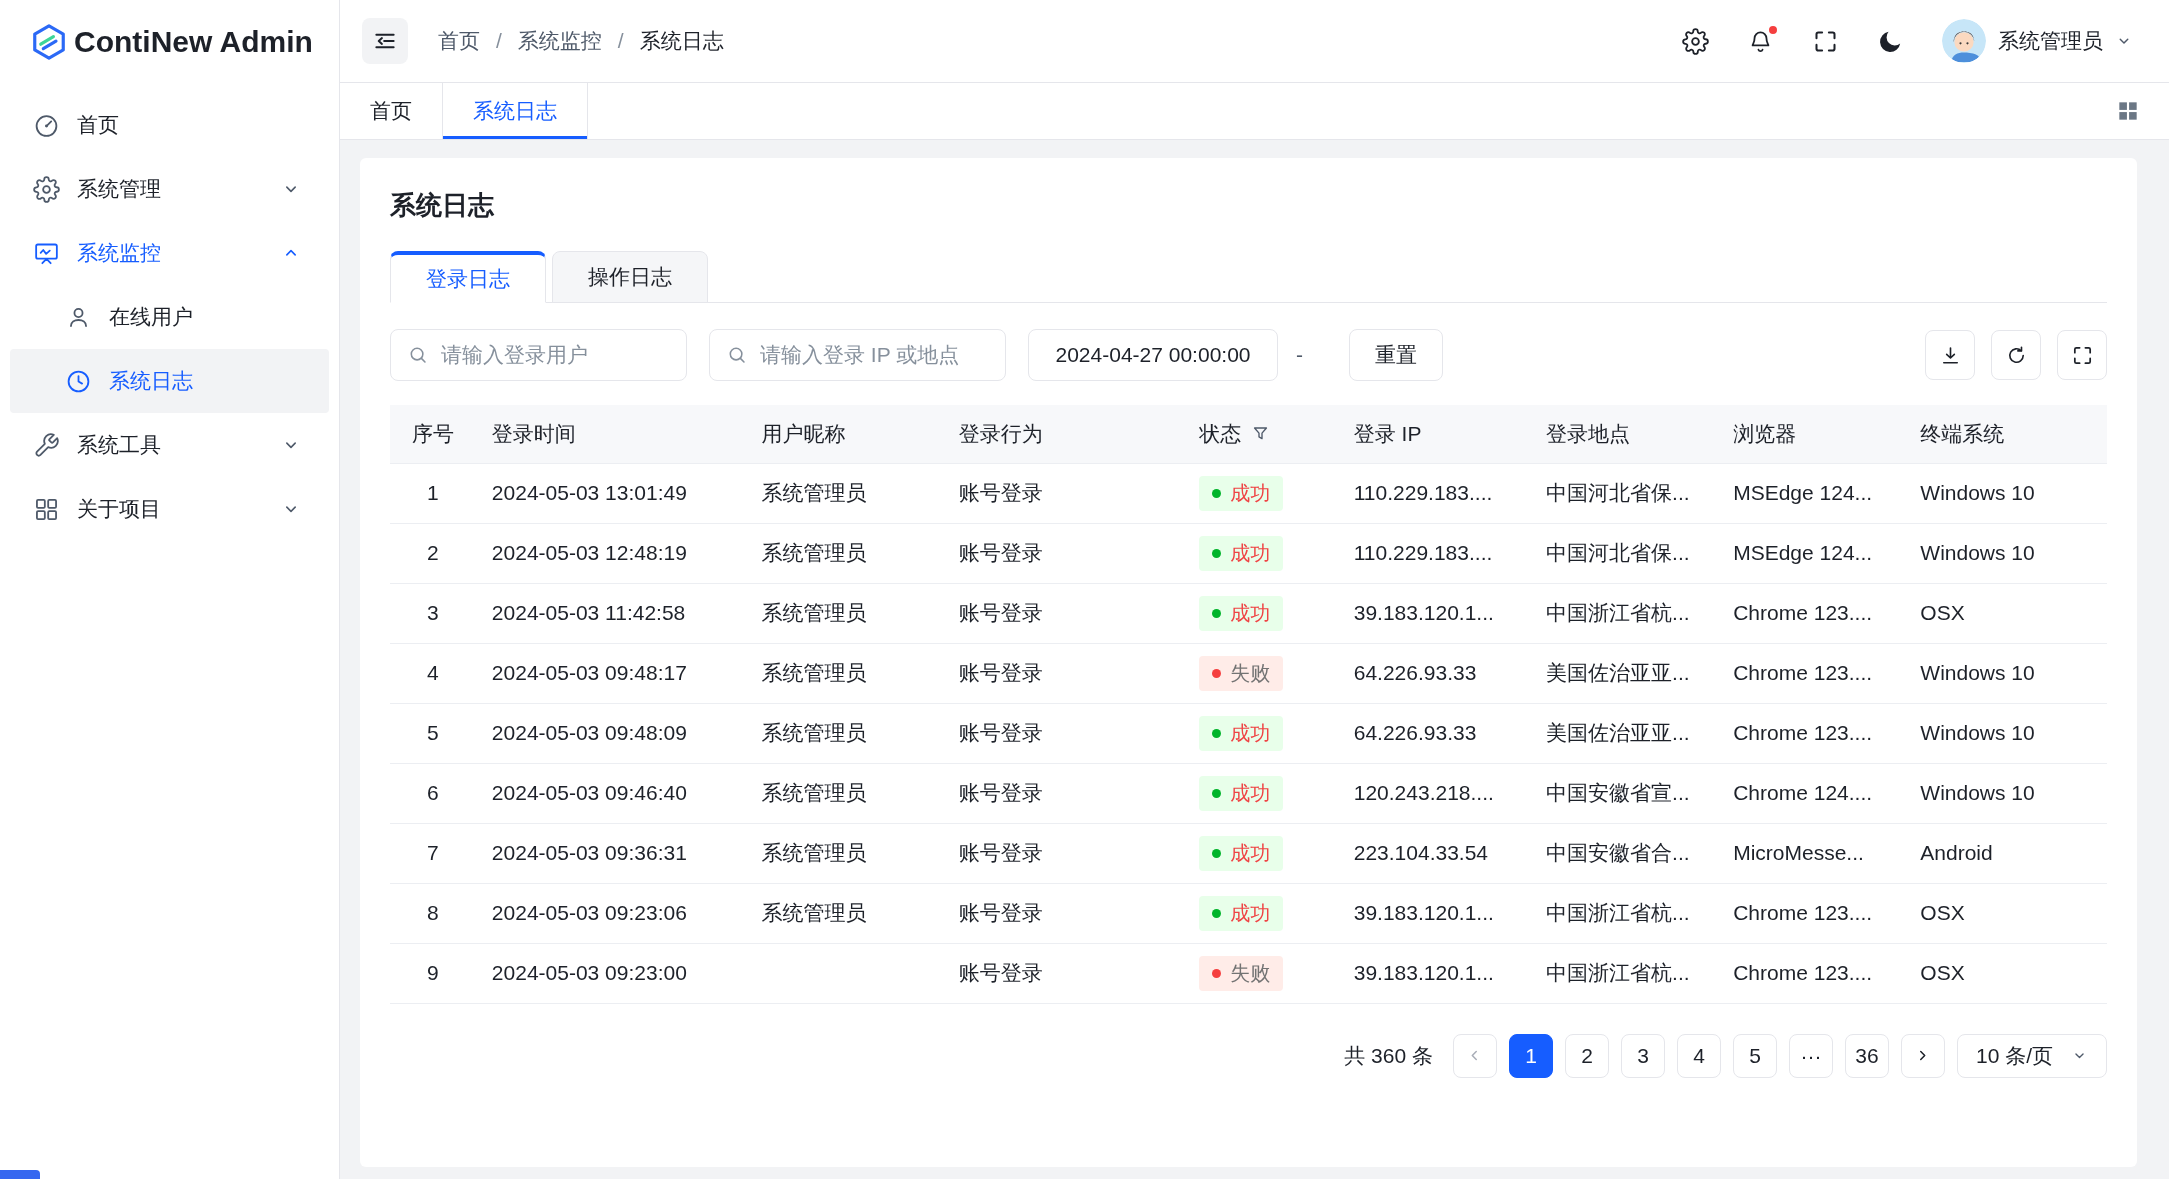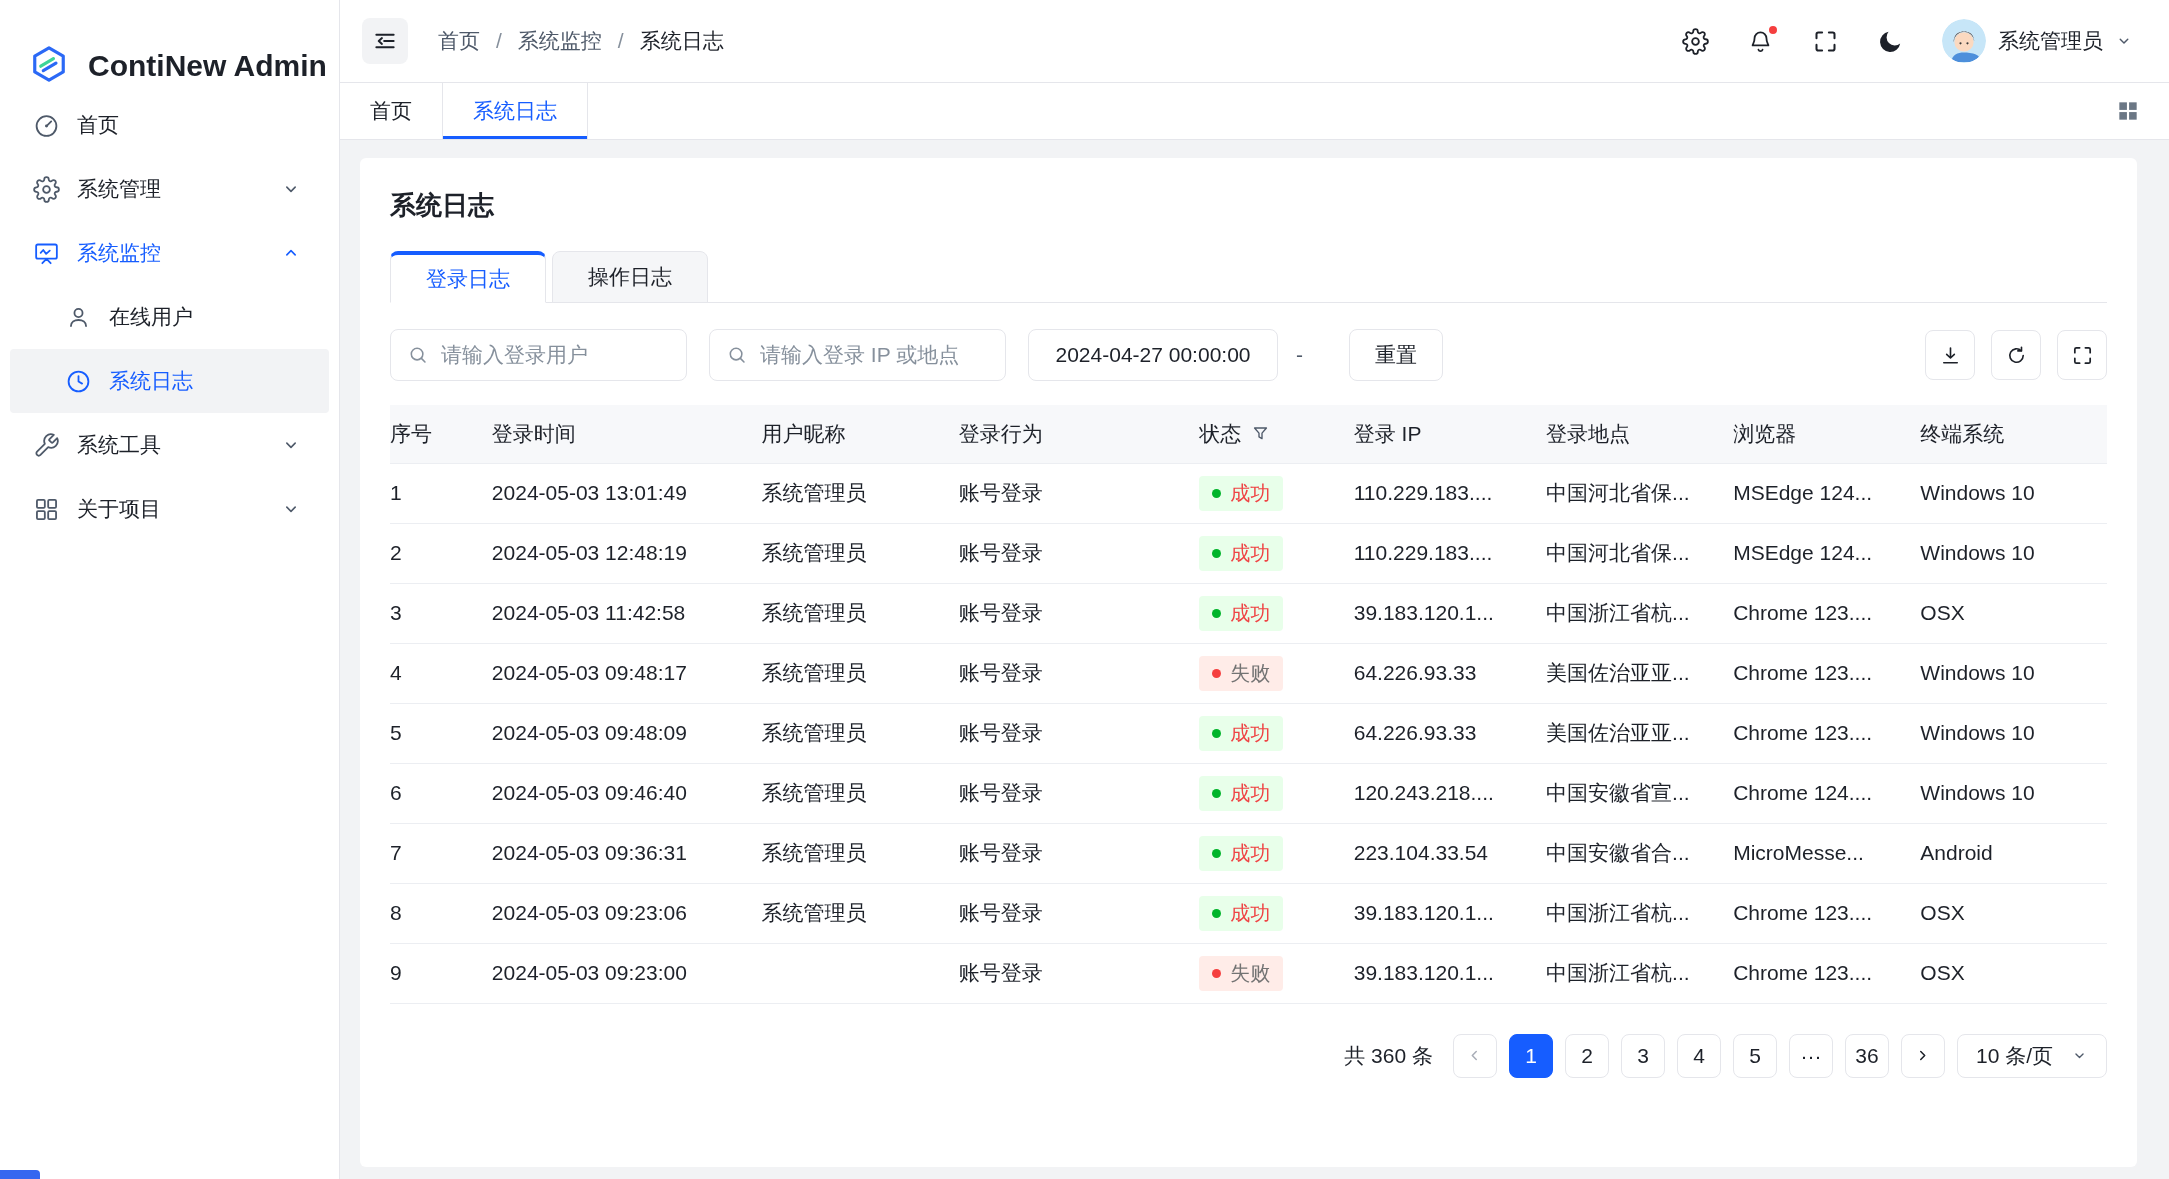--- a/index.html
+++ b/index.html
@@ -6,21 +6,21 @@
   html,body { width:2169px; height:1179px; overflow:hidden; }
   body {
     font-family:"Liberation Sans","DejaVu Sans",sans-serif;
     color:#1d2129; background:#fff; display:flex; font-size:21px;
   }
   svg { display:block; }
 
   
   .sidebar { width:340px; min-width:340px; height:100%; background:#fff;
     border-right:1px solid #e5e6eb; position:relative; }
-  .logo-row { height:83px; display:flex; align-items:flex-end; padding-left:30px; gap:20px; }
+  .logo-row { height:83px; display:flex; align-items:center; padding-left:30px; gap:6px; }
   .logo-title { font-size:30px; font-weight:bold; color:#1d2129; white-space:nowrap; }
   .menu { padding-top:10px; }
   .menu-item { height:64px; display:flex; align-items:center;
     padding:0 38px 0 33px; gap:17px; cursor:pointer; color:#1d2129; }
   .menu-item .mi-icon { width:27px; height:27px; color:#4e5969; flex:none; }
   .menu-item .mi-label { flex:1; }
   .menu-item .mi-chev { width:20px; height:20px; color:#4e5969; flex:none; }
   .menu-item.blue, .menu-item.blue .mi-icon, .menu-item.blue .mi-chev { color:#165dff; }
   .sub-item { margin:0 10px; border-radius:4px; padding:0 28px 0 55px; }
   .sub-item.active { background:#f2f3f5; color:#165dff; }
@@ -92,21 +92,21 @@
     background:#fff; display:flex; align-items:center; justify-content:center;
     color:#1d2129; cursor:pointer; }
   .icon-btn svg { width:23px; height:23px; }
 
   
   .log-table { width:100%; border-collapse:collapse; table-layout:fixed; margin-top:24px; font-size:21px; }
   .log-table th { background:#f7f8fa; font-weight:500; text-align:left; height:58px;
     padding:0 16px; color:#1d2129; border-bottom:1px solid #eceef2; }
   .log-table td { height:60px; padding:0 16px; border-bottom:1px solid #eceef2;
     color:#1d2129; white-space:nowrap; overflow:hidden; }
-  .log-table th:first-child, .log-table td:first-child { text-align:left; padding:0; }
+  .log-table th:first-child, .log-table td:first-child { text-align:center; padding:0; }
   .th-status { display:flex; align-items:center; gap:10px; }
   .th-status svg { width:19px; height:19px; color:#4e5969; cursor:pointer; }
   .badge { display:inline-flex; align-items:center; gap:9px; height:35px;
     padding:0 13px; border-radius:4px; font-size:20px; }
   .badge .dot { width:9px; height:9px; border-radius:50%; flex:none; }
   .badge.success { background:#e8ffea; color:#ef4444; }
   .badge.success .dot { background:#00b42a; }
   .badge.fail { background:#ffece8; color:#737373; }
   .badge.fail .dot { background:#f53f3f; }
 

